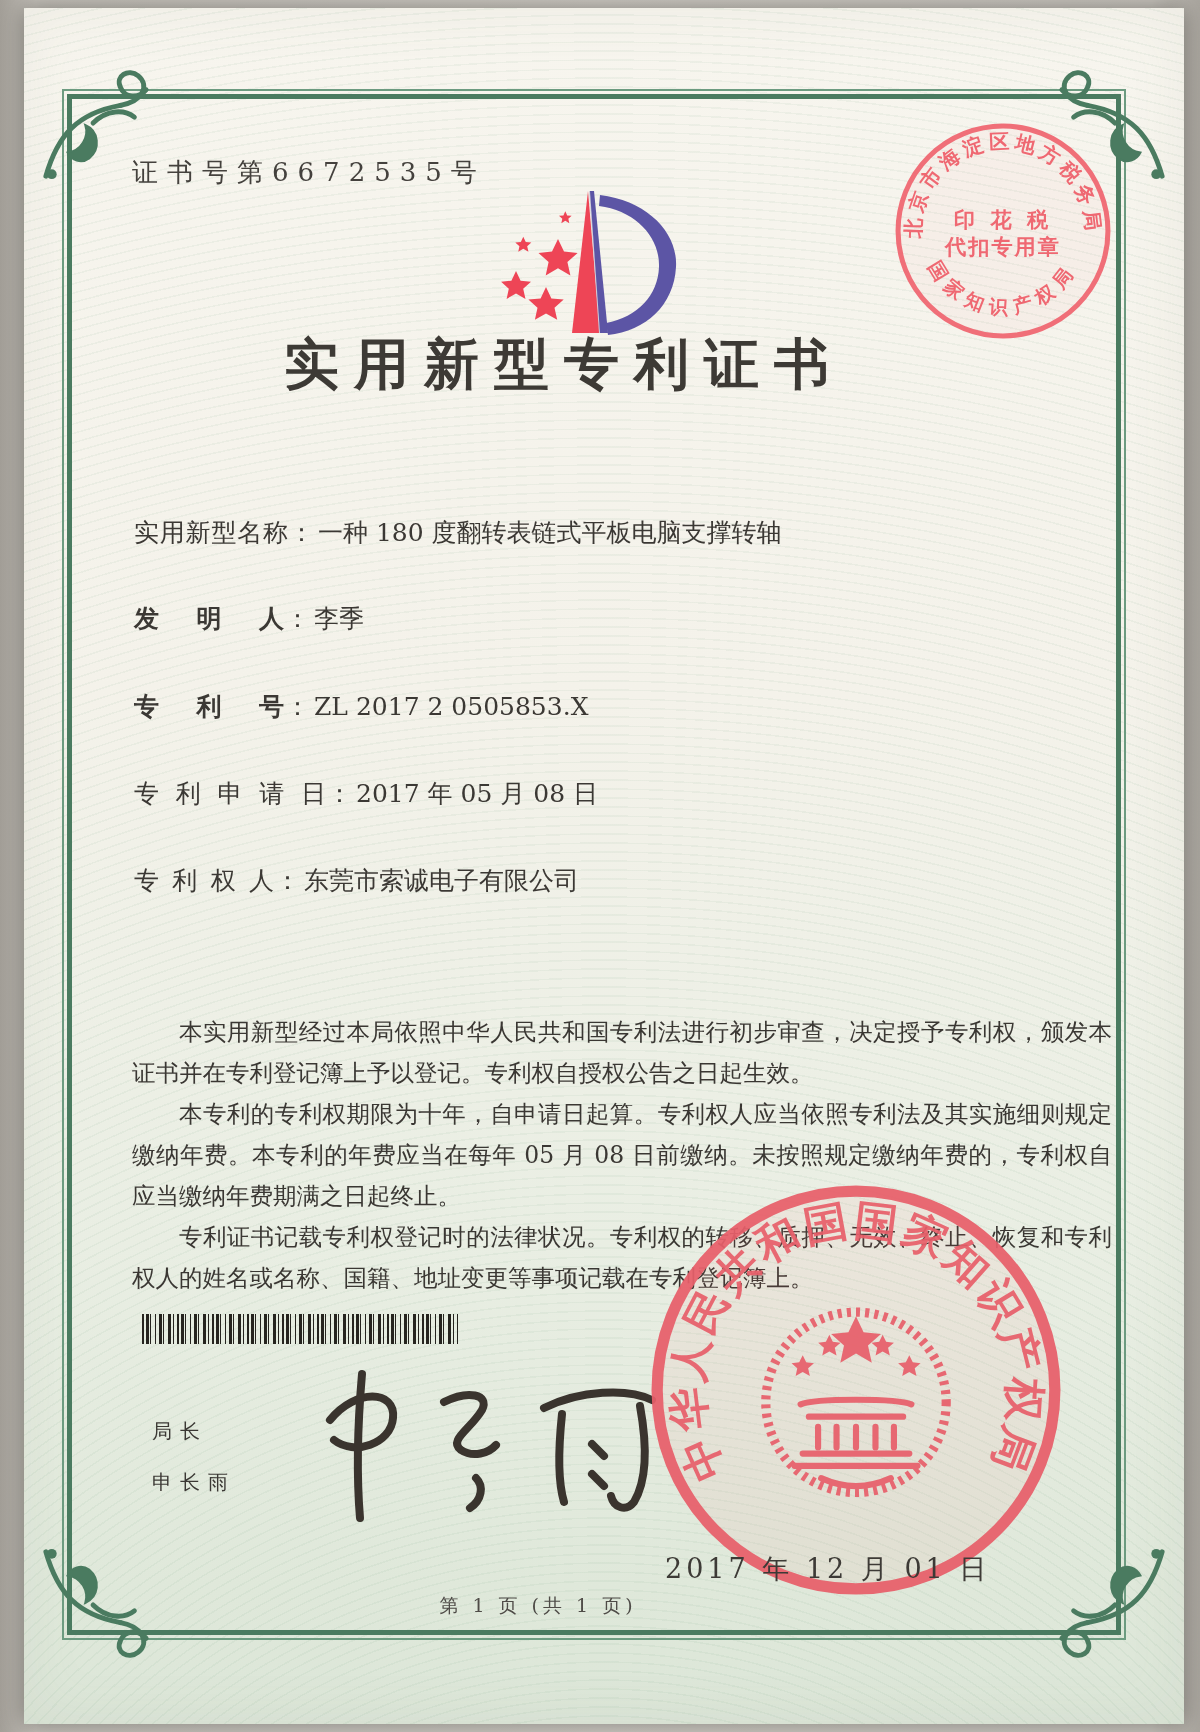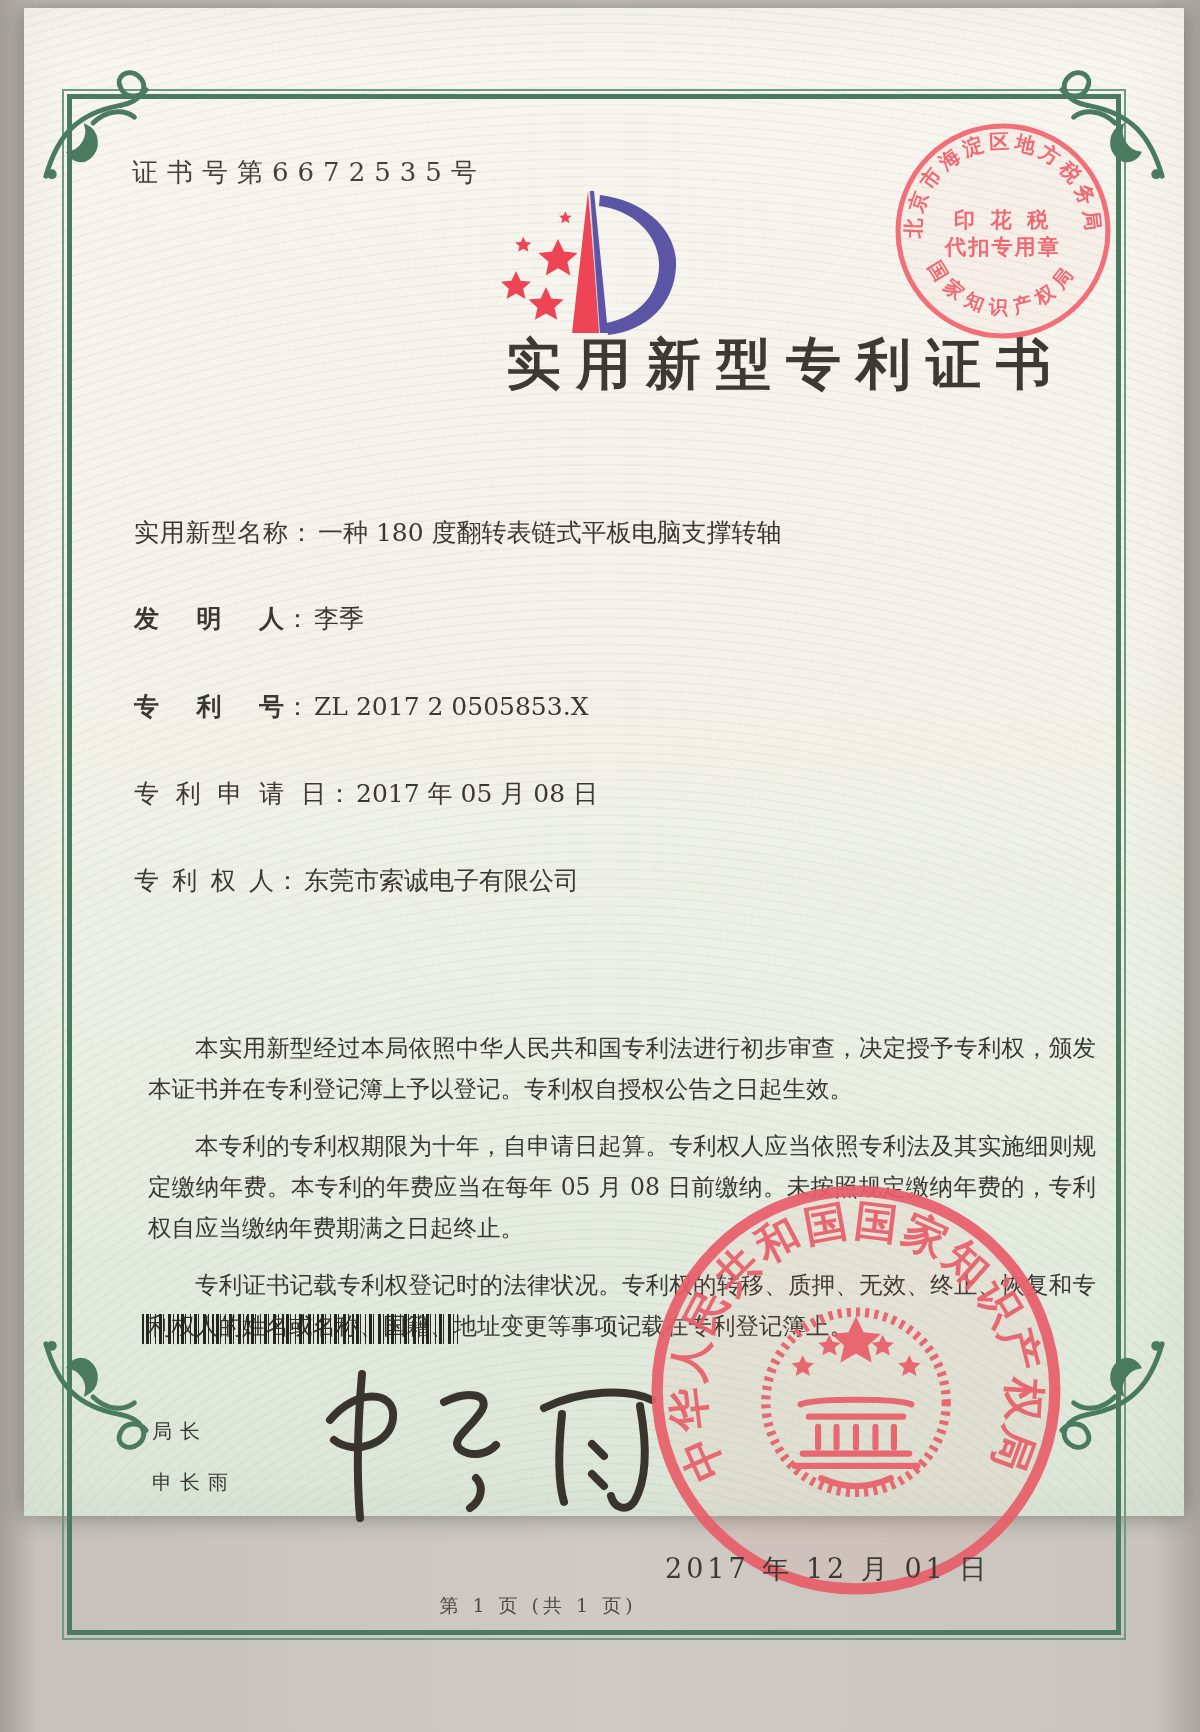--- a/index.html
+++ b/index.html
@@ -2,21 +2,21 @@
 <html><head>
 <meta charset="utf-8">
 <style>
   html,body{margin:0;padding:0;}
   body{
     width:1200px;height:1732px;overflow:hidden;
     background:linear-gradient(90deg,#a39f98 0,#c6c2bb 3%,#cfcbc4 50%,#c9c5be 96%,#aaa69f 100%);
     font-family:"DejaVu Serif","Liberation Serif",serif;
   }
   .paper{
-    position:absolute;left:24px;top:8px;width:1160px;height:1508px;
+    position:absolute;left:24px;top:8px;width:1160px;height:1716px;
     background:linear-gradient(180deg,#f7f5ee 0%,#f4f2ea 40%,#e9eee3 72%,#dfe8da 92%,#dce6d8 100%);
     box-shadow:0 0 22px rgba(40,40,35,.45), inset 0 0 60px rgba(120,115,100,.08);
   }
   
   .paper::after{
     content:"";position:absolute;inset:0;pointer-events:none;
     background:repeating-radial-gradient(circle at 50% 130%, rgba(110,160,125,.14) 0 1.5px, rgba(0,0,0,0) 1.5px 9px);
     opacity:.55;
   }
   .frame{
@@ -35,37 +35,37 @@
 
   .cert-no{
     position:absolute;left:108px;top:147px;z-index:3;
     font-size:26px;letter-spacing:9px;color:#44413d;
   }
   .logo{position:absolute;left:472px;top:173px;z-index:3;}
   .tax-stamp{position:absolute;left:868px;top:112px;z-index:4;opacity:.92;}
 
   .doc-title{
     position:absolute;left:38px;top:320px;width:1004px;z-index:3;
-    text-align:right;font-size:55px;font-weight:bold;color:#3d3a35;letter-spacing:15px;
+    text-align:center;font-size:55px;font-weight:bold;color:#3d3a35;letter-spacing:15px;
   }
 
   .field{position:absolute;left:110px;z-index:3;font-size:25px;color:#3b3834;white-space:nowrap;}
   .field .lbl{display:inline-block;text-align:justify;text-align-last:justify;vertical-align:top;}
   .lbl.w6{width:154px;}
   .lbl.w3{width:150px;font-weight:bold;}
   .lbl.w5{width:192px;}
   .lbl.w4{width:140px;}
   .field .colon{display:inline-block;margin:0 4px 0 1px;}
   .f0{top:508px;} .f1{top:594px;} .f2{top:682px;} .f3{top:769px;} .f4{top:856px;} .f5{top:943px;}
 
   .body-text{
     position:absolute;left:108px;top:1004px;width:980px;z-index:3;
     font-size:23.5px;line-height:41px;color:#3a3733;text-align:justify;
   }
-  .body-text p{margin:16px;text-indent:2em;}
+  .body-text p{margin:0;text-indent:2em;}
 
   .barcode{
     position:absolute;left:118px;top:1306px;width:316px;height:30px;z-index:3;
     background:repeating-linear-gradient(90deg,
       #26241f 0 2px,rgba(0,0,0,0) 2px 4px,
       #26241f 4px 7px,rgba(0,0,0,0) 7px 8px,
       #26241f 8px 9px,rgba(0,0,0,0) 9px 13px,
       #26241f 13px 14px,rgba(0,0,0,0) 14px 17px,
       #26241f 17px 20px,rgba(0,0,0,0) 20px 21px,
       #26241f 21px 22px,rgba(0,0,0,0) 22px 26px,

